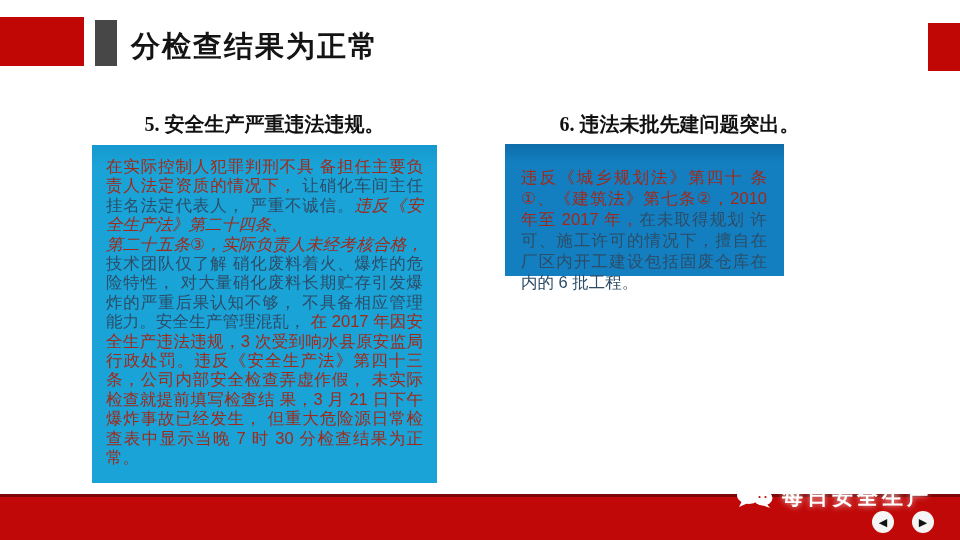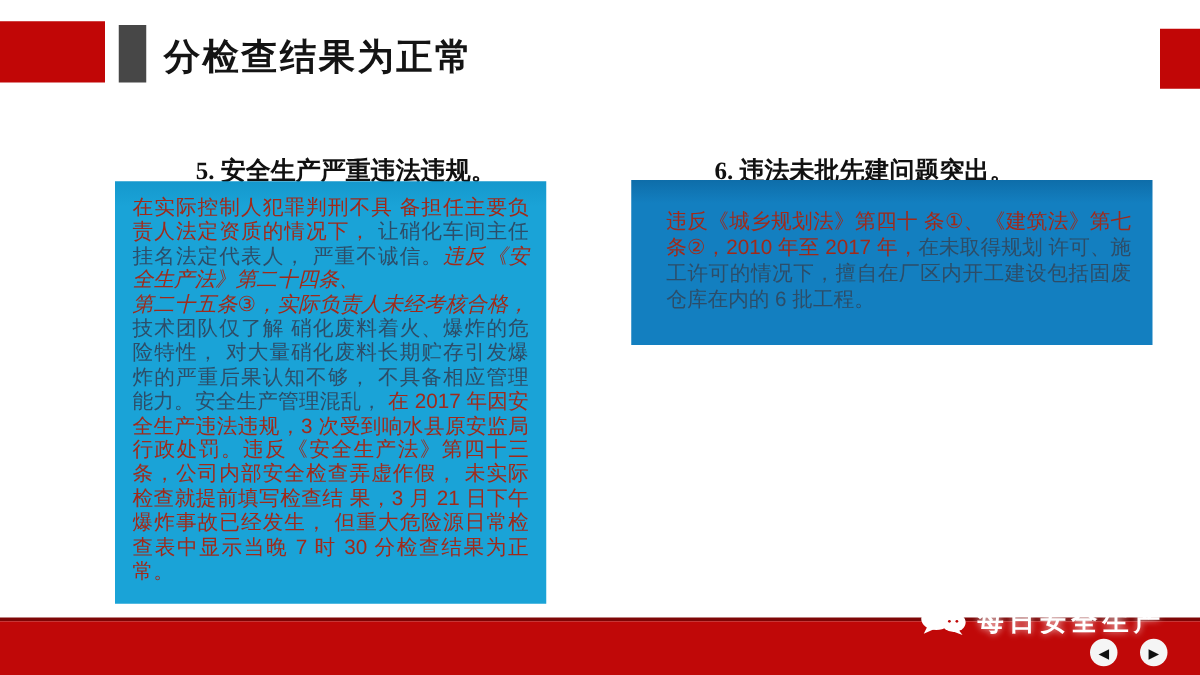--- a/index.html
+++ b/index.html
@@ -12,41 +12,41 @@
   .hdr-bar{position:absolute;left:95px;top:20px;width:22px;height:46px;background:#474747;}
   .title{
     position:absolute;left:131px;top:26px;margin:0;height:40px;line-height:40px;
     font-size:29px;font-weight:bold;color:#141414;letter-spacing:2px;
     font-family:"Liberation Sans","DejaVu Sans",sans-serif;
   }
   .corner-block{position:absolute;right:0;top:23px;width:32px;height:48px;background:#c10606;}
 
   
   .sec-heading{
-    position:absolute;margin:12px;font-family:"Liberation Serif","DejaVu Serif",serif;
+    position:absolute;margin:0;font-family:"Liberation Serif","DejaVu Serif",serif;
     font-size:20px;font-weight:bold;color:#111;text-align:center;white-space:nowrap;
   }
   .sec-heading.left{left:92px;width:345px;top:111px;}
   .sec-heading.right{left:505px;width:349px;top:111px;}
 
   
   .box{
     position:absolute;box-sizing:border-box;
     font-size:16.5px;line-height:19.4px;text-align:justify;
     white-space:pre-wrap;word-break:break-all;
   }
   .box-left{
     left:92px;top:145px;width:345px;height:338px;
     background:linear-gradient(180deg,#1598cd 0%,#1aa3d7 6%,#1aa3d7 100%);
     padding:12px 14px;
   }
   .box-right{
-    left:505px;top:144px;width:417px;height:132px;
+    left:505px;top:144px;width:279px;height:132px;
     background:linear-gradient(180deg,#0e6da9 0%,#137fc0 14%,#137fc0 100%);
-    padding:23px 17px 0 28px;line-height:21px;
+    padding:23px 17px 0 16px;line-height:21px;
   }
 
   
   .footer-line{position:absolute;left:0;top:494px;width:960px;height:3px;background:#7e0606;}
   .footer{position:absolute;left:0;top:497px;width:960px;height:43px;background:#c00808;}
   .brand{
     position:absolute;right:28px;top:484px;height:26px;display:flex;align-items:center;gap:8px;
     color:#ffffff;font-weight:bold;font-size:21px;letter-spacing:4px;
     text-shadow:0 0 6px rgba(255,255,255,.75);white-space:nowrap;
   }

